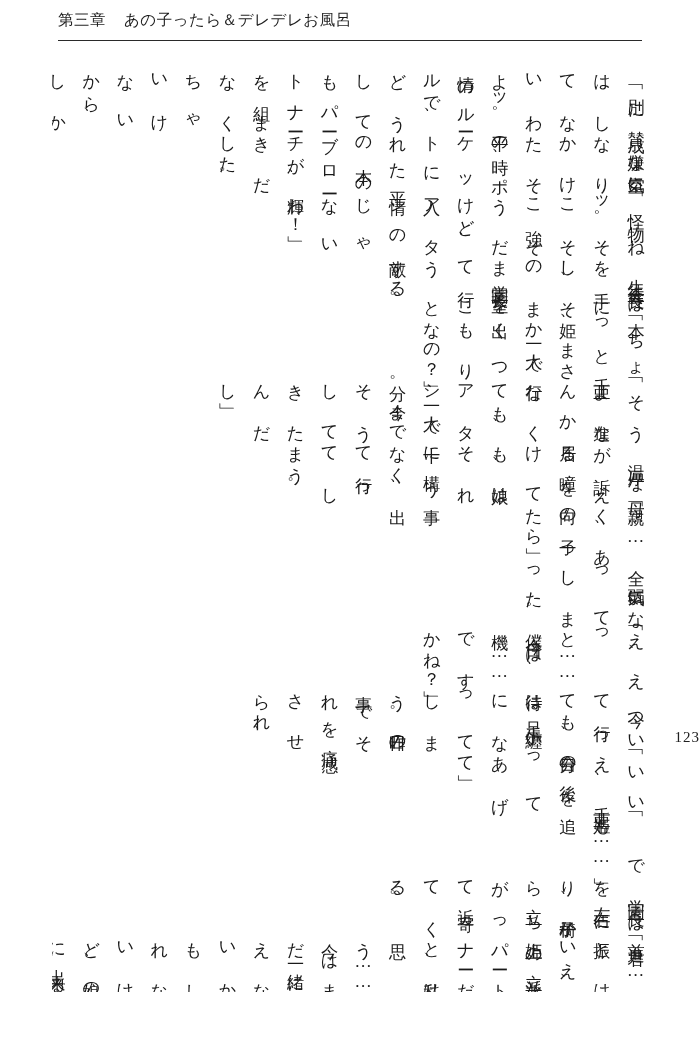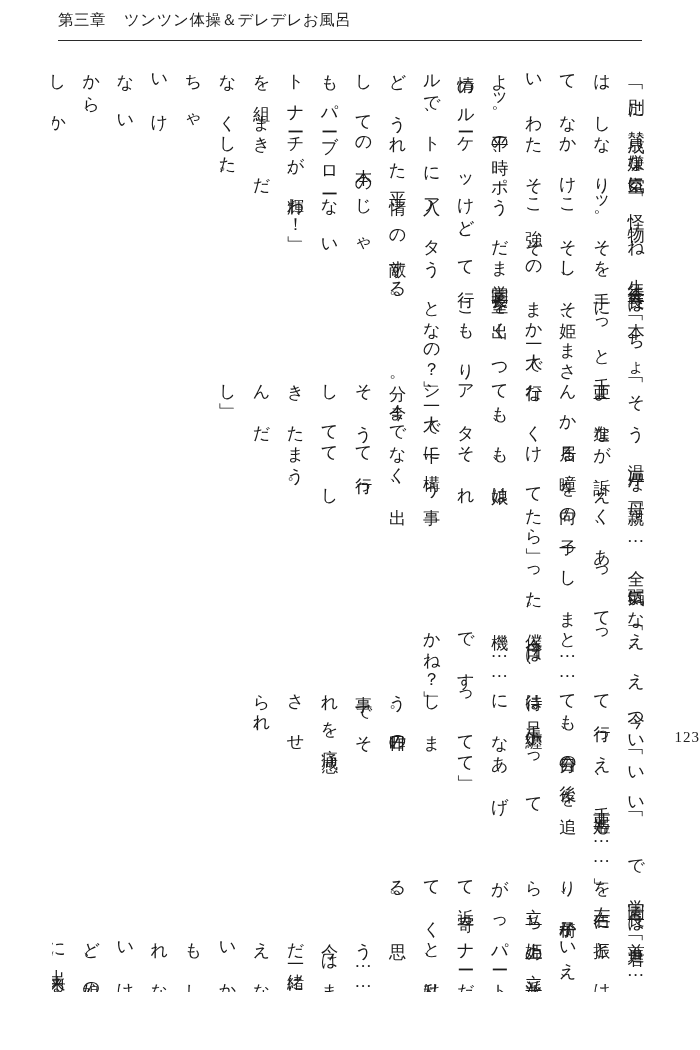--- a/index.html
+++ b/index.html
@@ -104,21 +104,21 @@
     letter-spacing: 1px;
   }
 </style>
 </head>
 <body>
 
 <div id="page">
 
   <div id="header">
     <span class="chapter-num">第三章</span>
-    <span class="chapter-title">ツンツン体操＆デレデレお風呂</span>
+    <span class="chapter-title">あの子ったら＆デレデレお風呂</span>
   </div>
   <div id="header-rule"></div>
 
   <div id="body-text">
     <p class="indent">「別に賛成はしてないわよッ。平情のルールで、どうしてもパートナーを組まなくちゃいけないから、しかたなく組んでるだけ……あ」</p>
     <p class="indent">嫌な空気になりかけたその時、ポケットに入れた平情の本のブローチが、輝きだした。</p>
     <p>「怪物ねッ。そこそこ強そうだけど、アタシの敵じゃないわ！」</p>
     <p class="indent">生徒会長は本を手にし、そのまま学園長室を出て行こうとする。</p>
     <p>「ちょっと千亜姫、まさか一人で行くつもりなの？」</p>
     <p>「そうよ。進なんか居なくても、アタシ一人で十分。今までそうしてきたんだし」</p>

